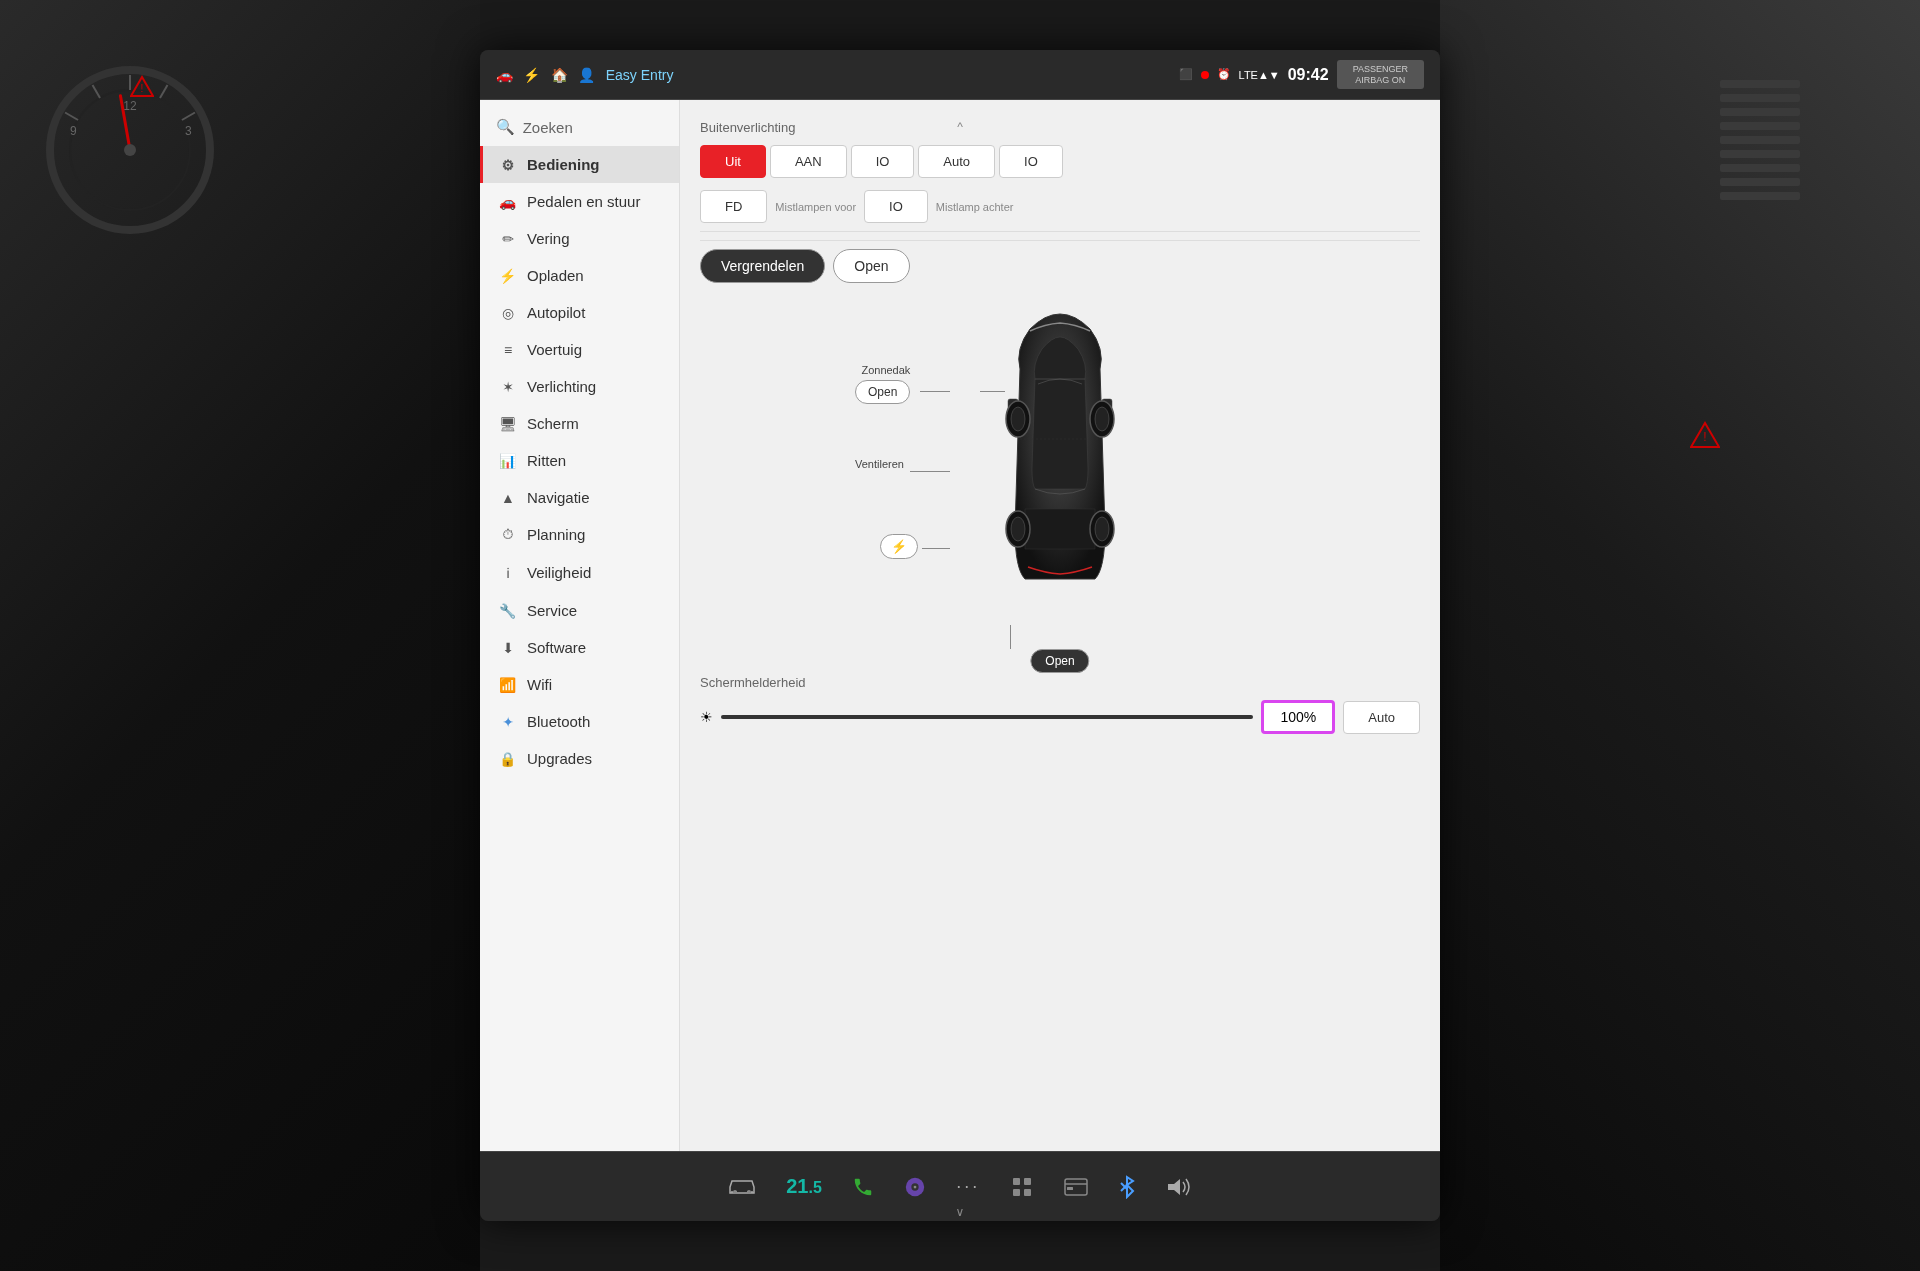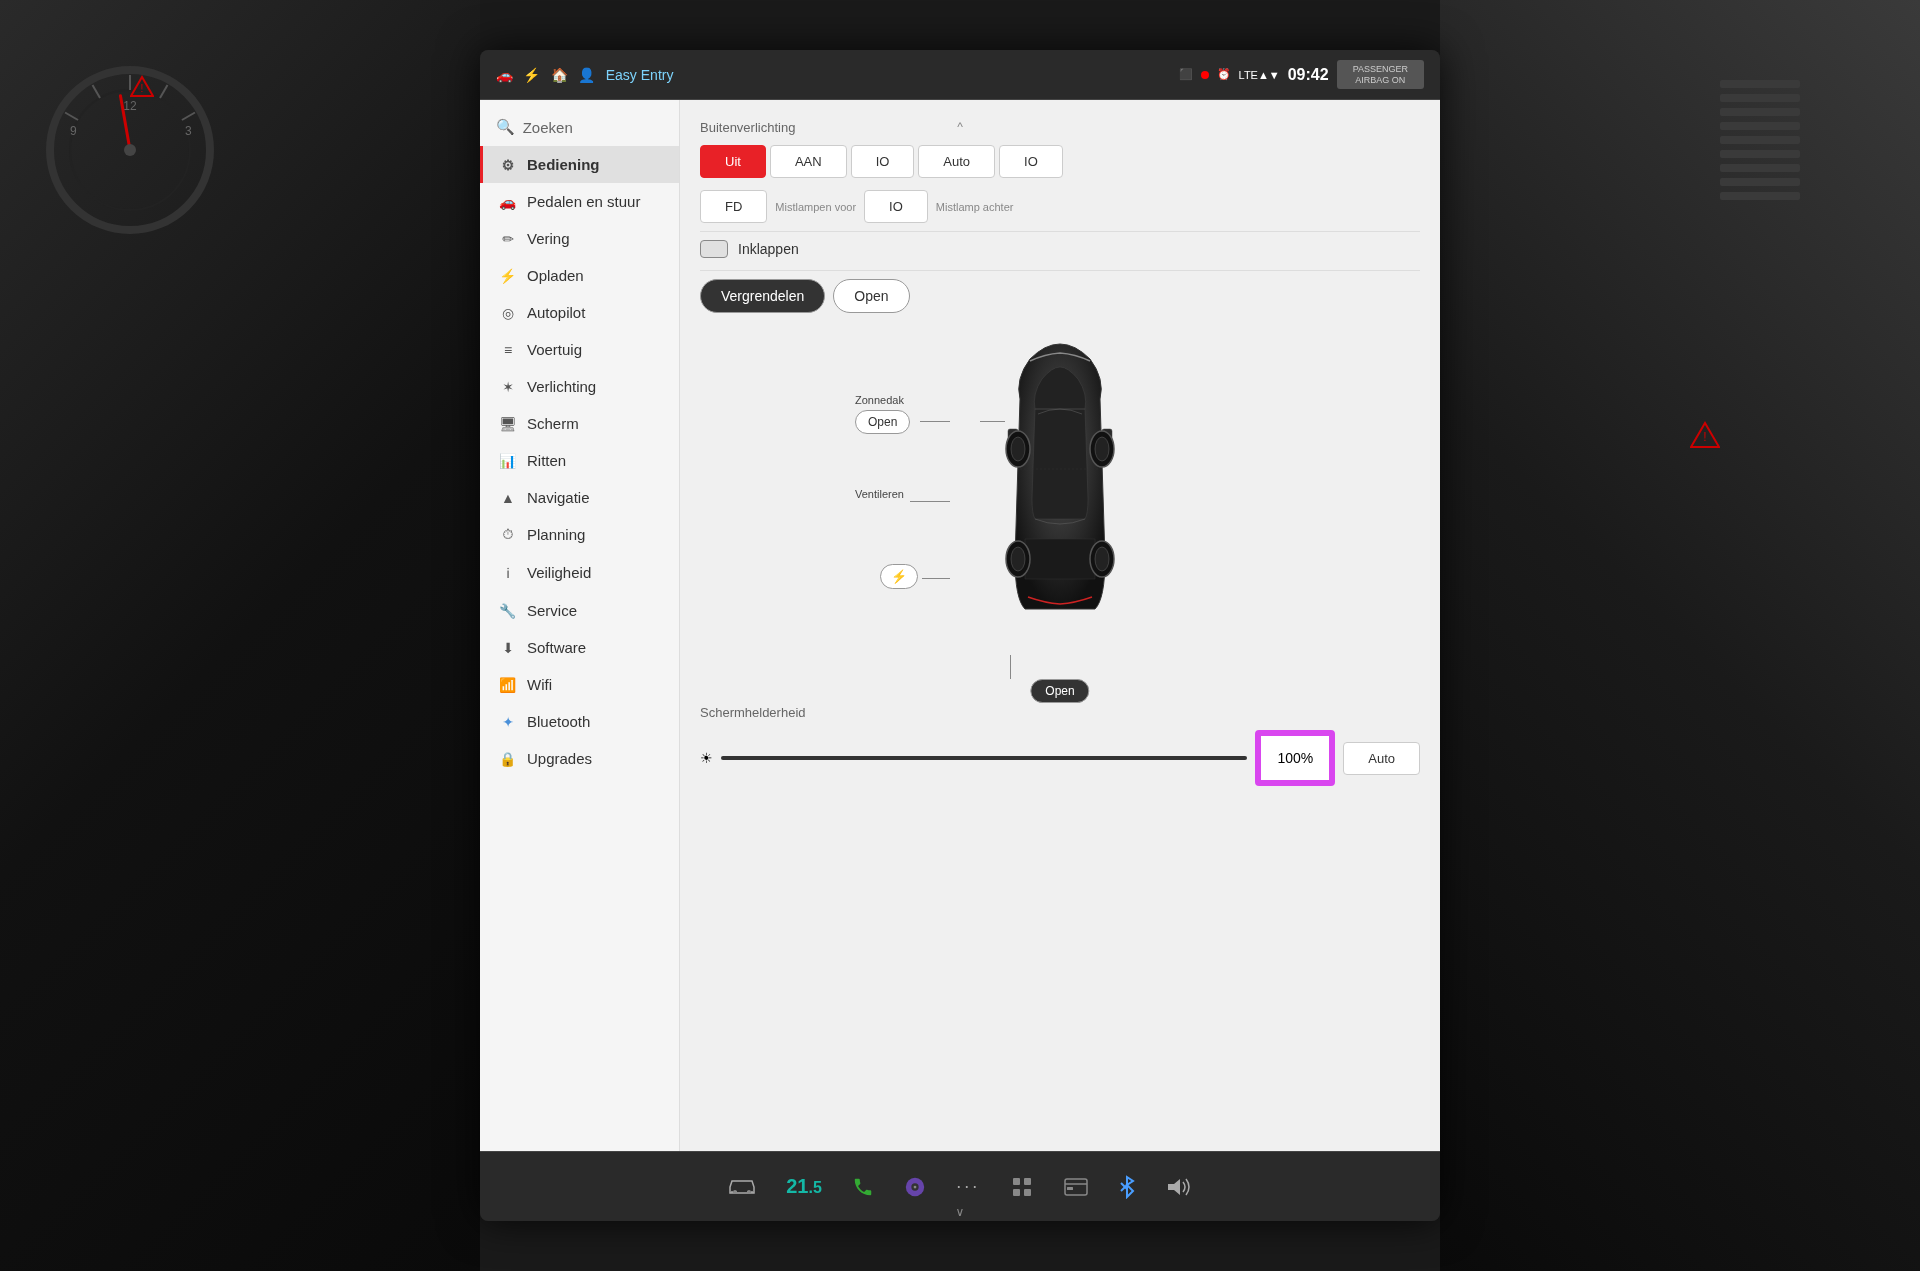--- a/index.html
+++ b/index.html
@@ -250,23 +250,23 @@
       border-radius: 2px;
       position: relative;
     }
     .brightness-fill {
       width: 100%;
       height: 100%;
       background: #333;
       border-radius: 2px;
     }
     .brightness-value {
-      padding: 14px 16px;
+      padding: 6px 16px;
       background: #fff;
-      border: 6px solid #d946ef;
+      border: 3px solid #d946ef;
       border-radius: 4px;
       font-size: 14px;
       min-width: 60px;
       text-align: center;
     }
 
     
     .taskbar {
       height: 70px;
       background: #2a2a2a;
@@ -531,38 +531,34 @@
         <div class="lights-row">
           <button class="btn">FD</button>
           <span class="small-text">Mistlampen voor</span>
           <button class="btn">IO</button>
           <span class="small-text">Mistlamp achter</span>
         </div>
       </div>
 
       <div class="divider"></div>
 
-      <div class="mirrors-row">
-        <div class="mirror-icon"></div>
-        <span style="font-size:14px;color:#333;">Inklappen</span>
-      </div>
 
       <div class="divider"></div>
 
       <div class="lock-section">
         <div class="lock-btns">
           <button class="lock-btn active">Vergrendelen</button>
           <button class="lock-btn">Open</button>
         </div>
       </div>
 
       <div class="car-view">
         <div class="car-svg-container" style="position:relative;">
 
-          <div style="position:absolute;left:-95px;top:55px;display:flex;flex-direction:column;align-items:flex-start;gap:4px;">
+          <div style="position:absolute;left:-95px;top:55px;display:flex;flex-direction:column;align-items:flex-end;gap:4px;">
             <span style="font-size:11px;color:#444;">Zonnedak</span>
             <button class="btn-outline" style="font-size:12px;padding:4px 12px;">Open</button>
           </div>
 
           <div style="position:absolute;left:-30px;top:82px;width:30px;height:1px;background:#888;"></div>
 
           <div style="position:absolute;left:-95px;top:145px;">
             <span style="font-size:11px;color:#444;">Ventileren</span>
           </div>
 

